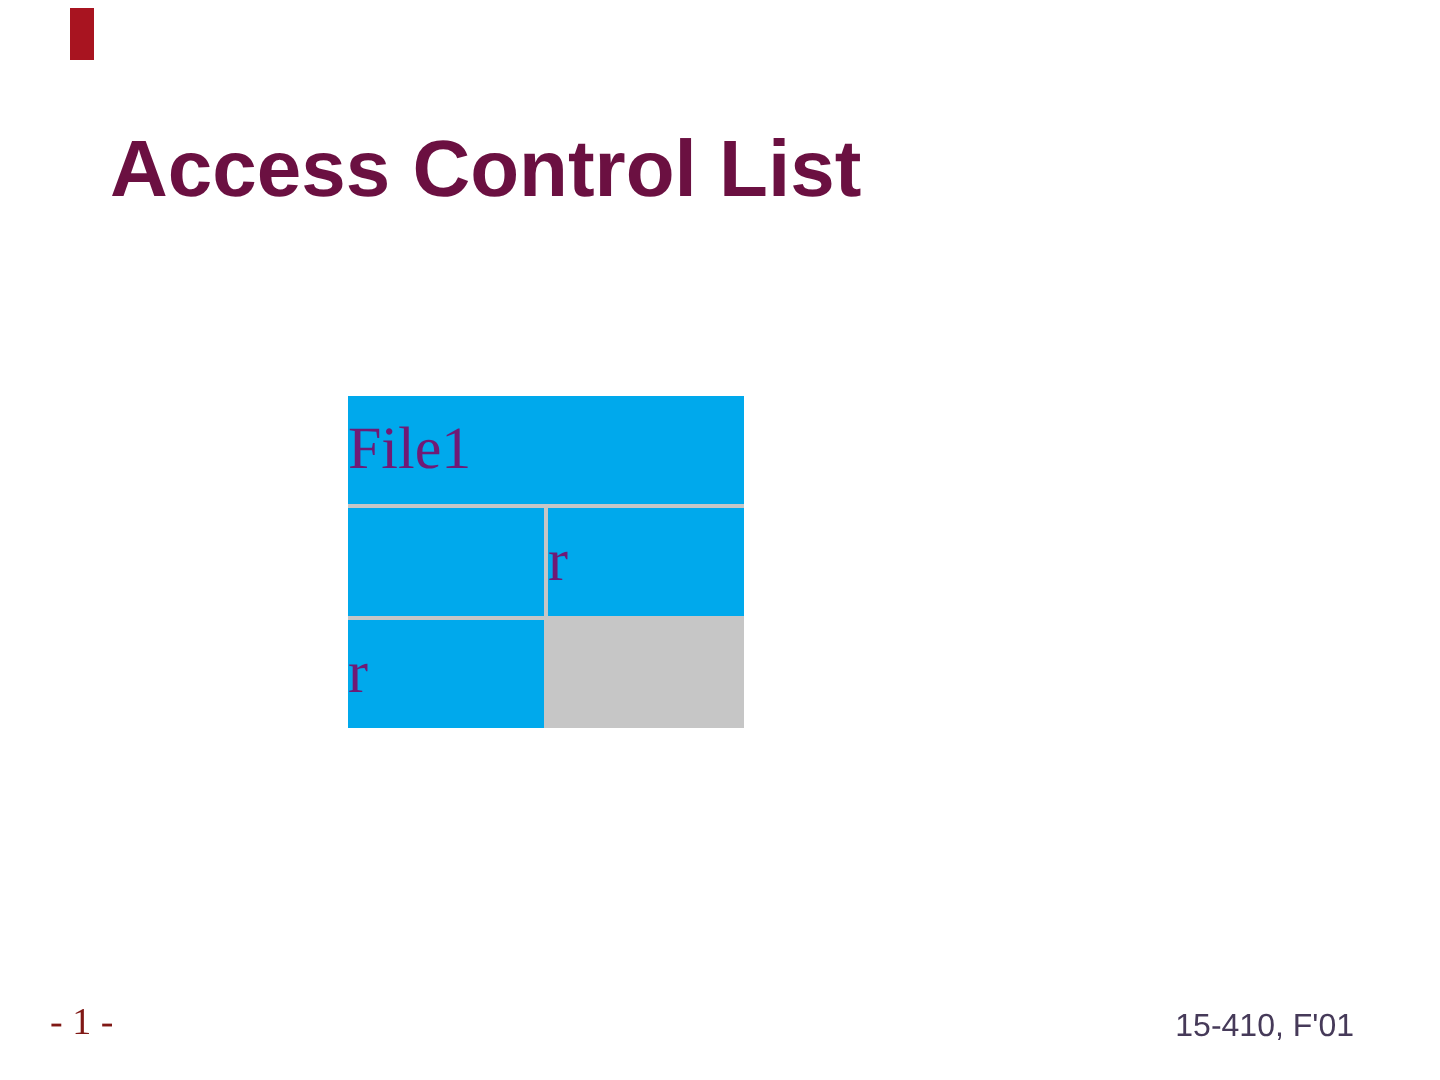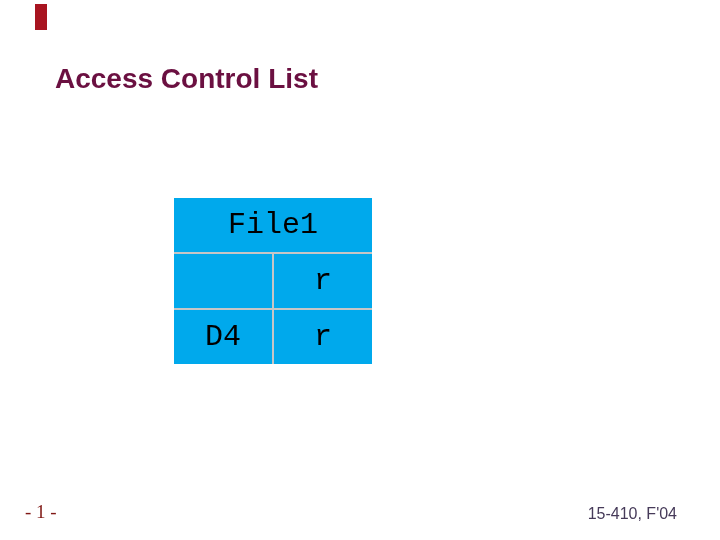--- a/index.html
+++ b/index.html
@@ -21,45 +21,45 @@
     top: 4px;
     width: 12px;
     height: 26px;
     background: #A81420;
   }
   .slide-title {
     position: absolute;
     left: 55px;
     top: 63px;
     margin: 0;
-    font-size: 28px;
+    font-size: 40px;
     font-weight: bold;
     letter-spacing: 0px;
     color: #6B1041;
     font-family: "Liberation Sans", sans-serif;
     white-space: nowrap;
   }
   .acl-table {
     position: absolute;
     left: 174px;
     top: 198px;
     display: grid;
     grid-template-columns: 98px 98px;
     grid-auto-rows: 54px;
     row-gap: 2px;
     column-gap: 2px;
     background: #C6C6C6; 
   }
   .acl-cell {
     background: #00A9EC;
-    color: #000000;
+    color: #701a75;
     font-size: 30px;
     line-height: 54px;
-    text-align: center;
-    font-family: Liberation Mono, monospace;
+    text-align: left;
+    font-family: Liberation Serif, serif;
     overflow: hidden;
   }
   .acl-header {
     grid-column: 1 / span 2;
   }
   .footer-left {
     position: absolute;
     left: 25px;
     top: 501px;
     font-family: "Liberation Serif", serif;
@@ -87,21 +87,20 @@
   <h1 class="slide-title">Access Control List</h1>
 
   <div class="acl-table">
     <div class="acl-cell acl-header">File1</div>
 
     <div class="acl-cell"></div>
 
     <div class="acl-cell">r</div>
 
 
-    <div class="acl-cell">D4</div>
     <div class="acl-cell">r</div>
   </div>
 
   <div class="footer-left">- 1 -</div>
 
-  <div class="footer-right">15-410, F'04</div>
+  <div class="footer-right">15-410, F'01</div>
 
 </div>
 
 </body></html>

